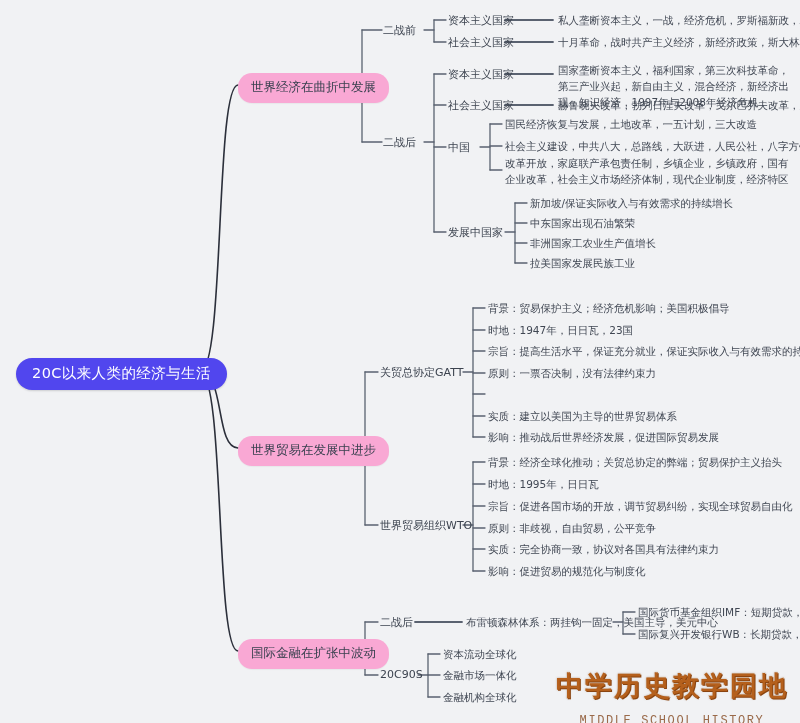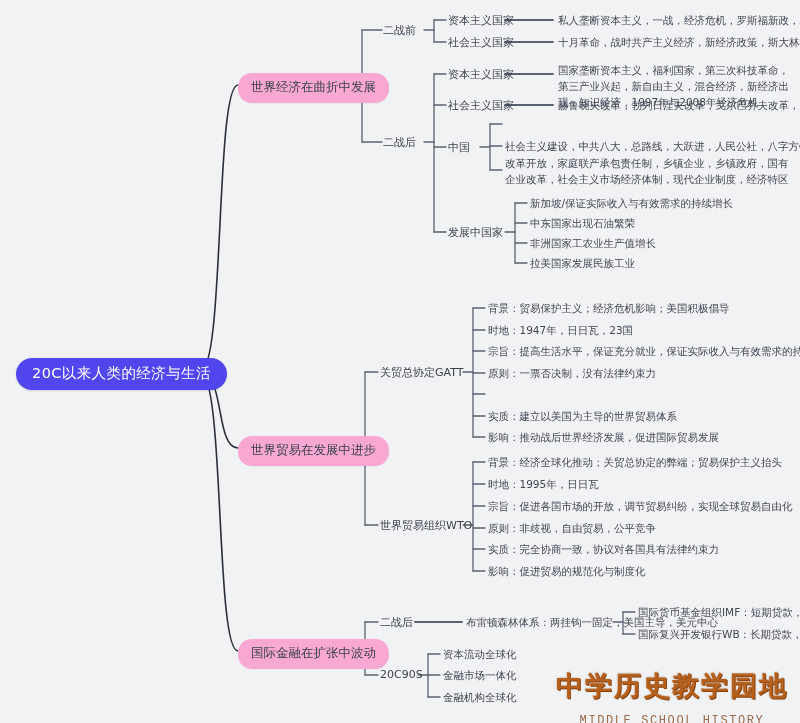--- a/index.html
+++ b/index.html
@@ -152,20 +152,21 @@
   <div class="node sub" style="left:448px;top:35px;">社会主义国家</div>
   <div class="node leaf" style="left:558px;top:35px;">十月革命，战时共产主义经济，新经济政策，斯大林模式</div>
 
   <div class="node sub" style="left:448px;top:67px;">资本主义国家</div>
   <div class="node leaf multi" style="left:558px;top:63px;width:236px;">国家垄断资本主义，福利国家，第三次科技革命，第三产业兴起，新自由主义，混合经济，新经济出现，知识经济，1997年与2008年经济危机</div>
 
   <div class="node sub" style="left:448px;top:98px;">社会主义国家</div>
   <div class="node leaf" style="left:558px;top:98px;">赫鲁晓夫改革，勃列日涅夫改革，戈尔巴乔夫改革，东欧剧变，苏联解体</div>
 
   <div class="node sub" style="left:448px;top:140px;">中国</div>
+  <div class="node leaf" style="left:505px;top:117px;">国民经济恢复与发展，土地改革，一五计划，三大改造</div>
   <div class="node leaf" style="left:505px;top:139px;">社会主义建设，中共八大，总路线，大跃进，人民公社，八字方针，文革</div>
   <div class="node leaf multi" style="left:505px;top:156px;width:286px;">改革开放，家庭联产承包责任制，乡镇企业，乡镇政府，国有企业改革，社会主义市场经济体制，现代企业制度，经济特区</div>
 
   <div class="node sub" style="left:448px;top:225px;">发展中国家</div>
   <div class="node leaf" style="left:530px;top:196px;">新加坡/保证实际收入与有效需求的持续增长</div>
   <div class="node leaf" style="left:530px;top:216px;">中东国家出现石油繁荣</div>
   <div class="node leaf" style="left:530px;top:236px;">非洲国家工农业生产值增长</div>
   <div class="node leaf" style="left:530px;top:256px;">拉美国家发展民族工业</div>
 
   <div class="node branch" style="left:238px;top:436px;">世界贸易在发展中进步</div>

